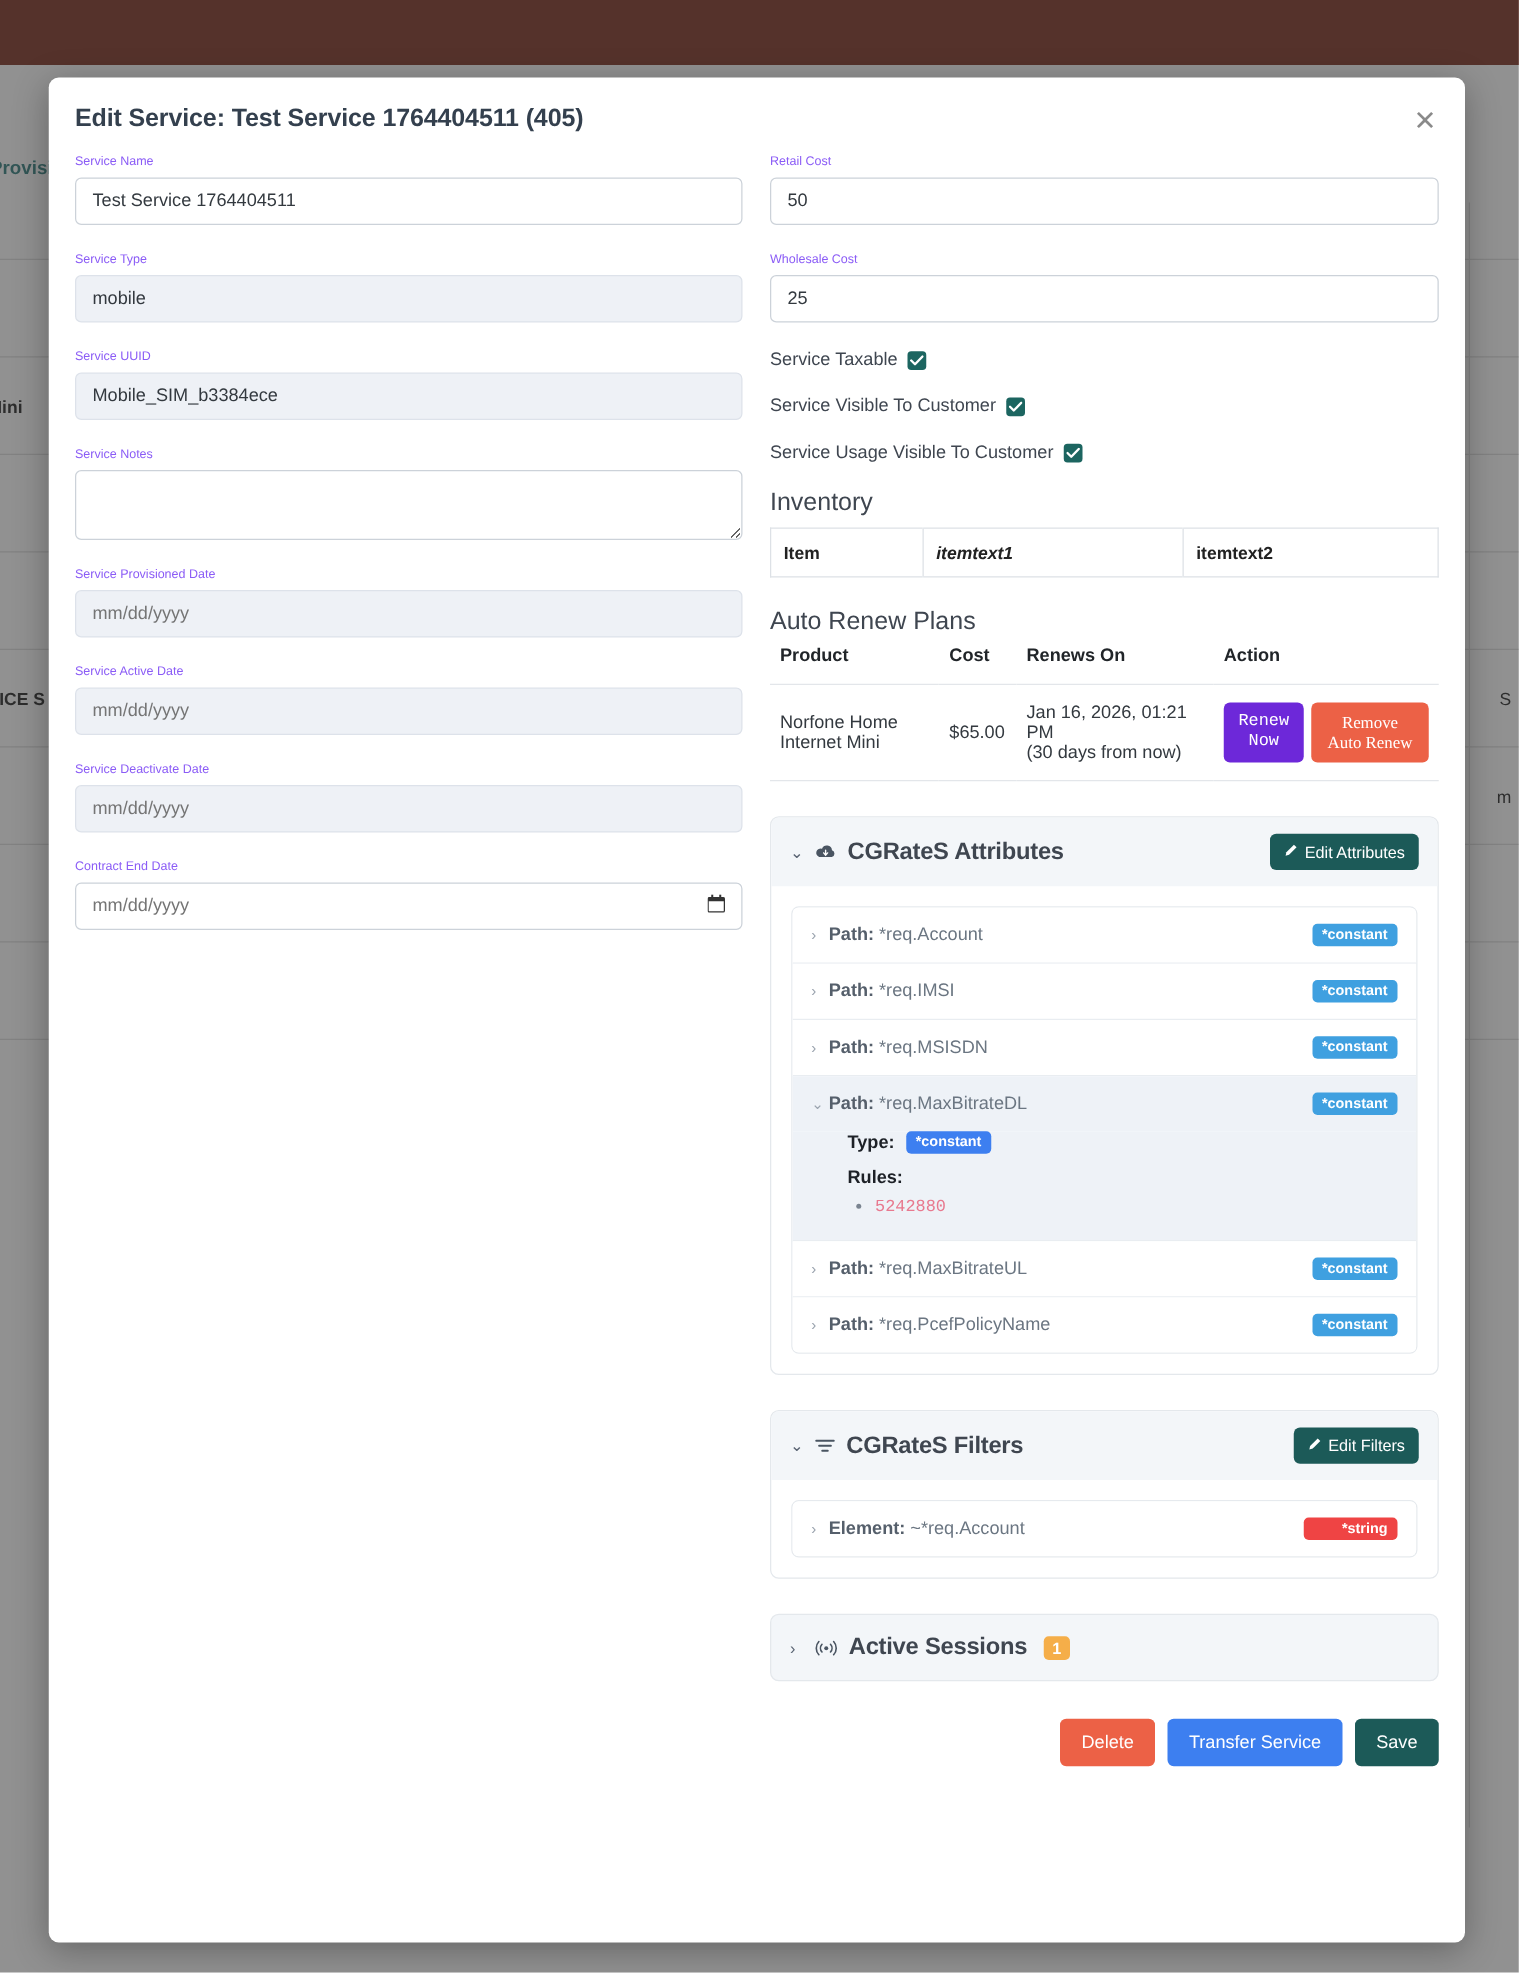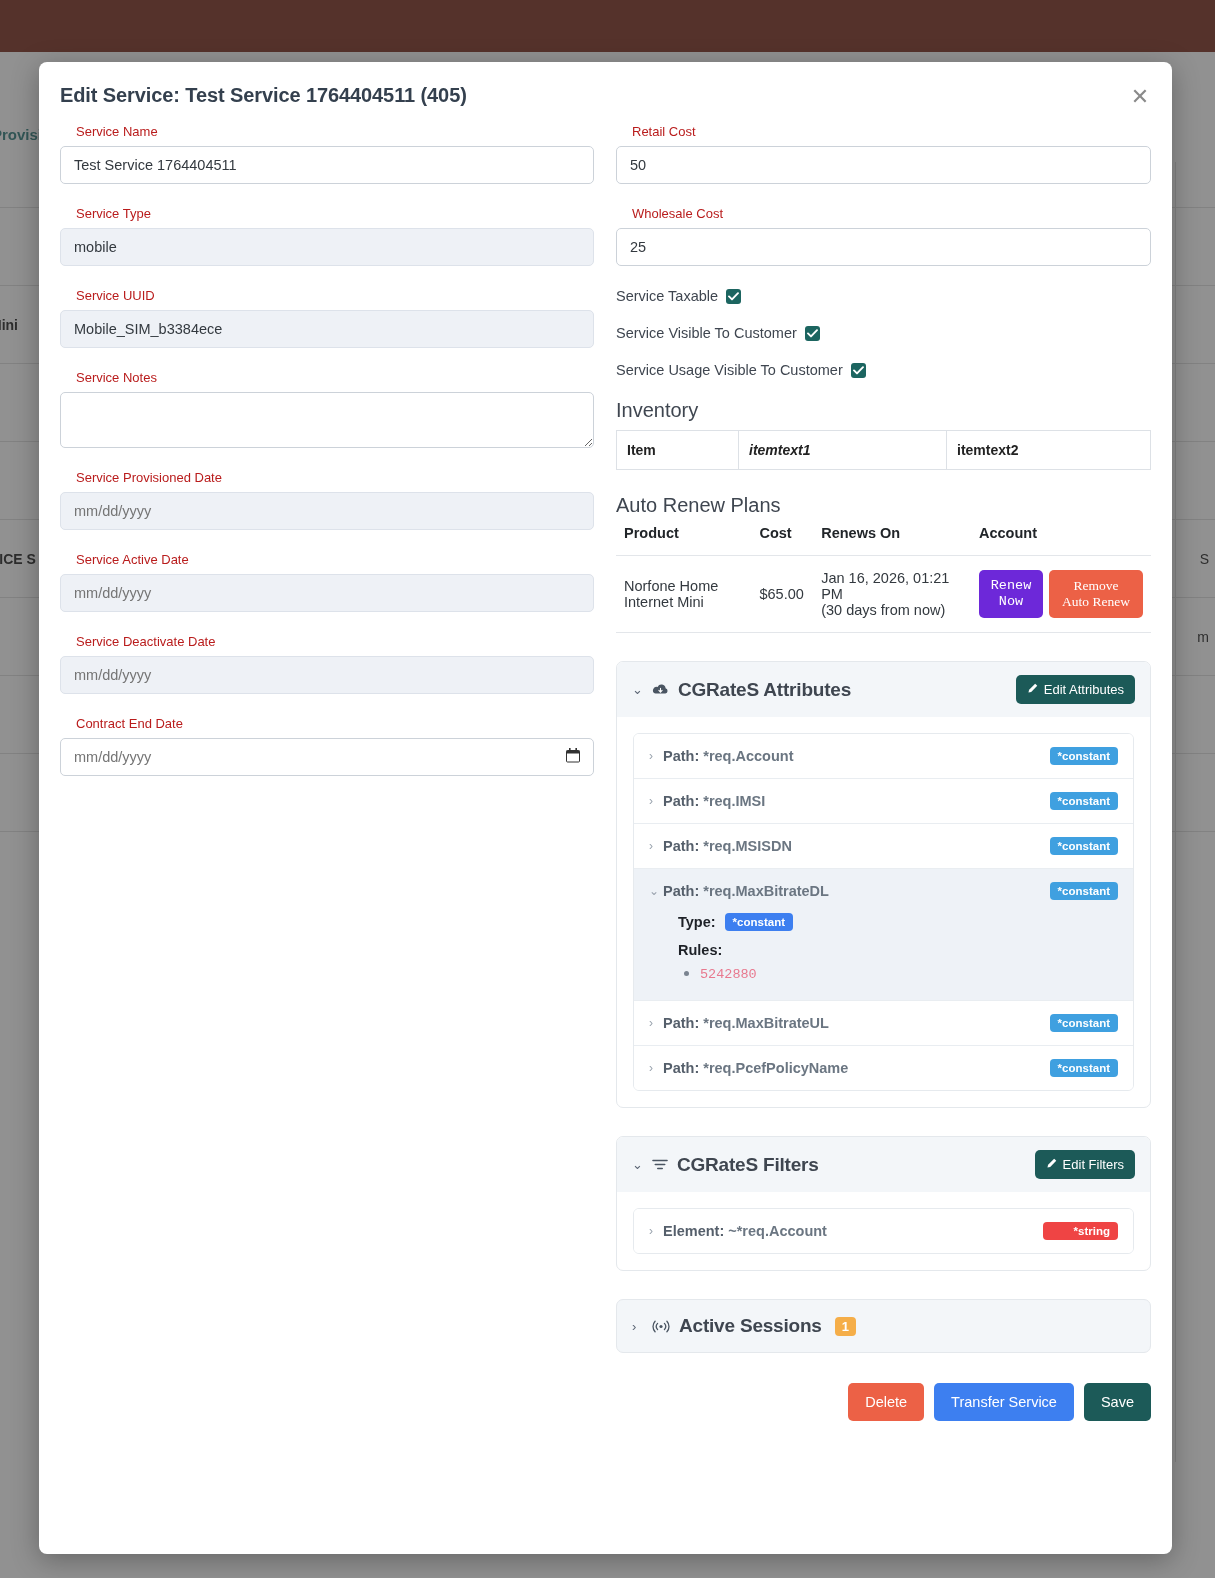--- a/index.html
+++ b/index.html
@@ -77,21 +77,21 @@
     color: #8a8a8a; font-size: 22px; line-height: 1; cursor: pointer;
     background: none; border: none; padding: 0;
     font-family: "Liberation Sans", sans-serif;
   }
 
   .cols { position: absolute; left: 0; top: 62px; width: 1133px; }
   .col-left  { position: absolute; left: 21px;  top: 0; width: 534px; }
   .col-right { position: absolute; left: 577px; top: 0; width: 535px; }
 
   .field-label {
-    font-size: 13px; color: #b91c1c; margin-bottom: 7px; display: block; margin-left: 16px;
+    font-size: 10px; color: #8b5cf6; margin-bottom: 7px; display: block;
   }
   .field-input {
     display: block; width: 100%; height: 38px;
     border: 1px solid #ccd2d9; border-radius: 5px;
     background: #ffffff; color: #33393f;
     font-size: 14.5px; font-family: "Liberation Sans", sans-serif;
     padding: 0 13px; outline: none;
   }
   .field-input.readonly { background: #eef1f6; border-color: #dde2ea; }
   .field-group { margin-bottom: 22px; }
@@ -202,21 +202,21 @@
     padding: 13px 15px; border-bottom: 1px solid #e9edf1;
     cursor: pointer; background: #ffffff;
   }
   .item-row:last-child { border-bottom: none; }
   .item-row.expanded-head { background: #eef2f7; border-bottom: none; }
   .item-caret { color: #9aa3ae; font-size: 12px; width: 14px; }
   .item-label {
     font-size: 14.5px; font-weight: bold; color: #555f6b;
   }
   .item-value {
-    font-size: 14.5px; color: #6b7682; font-weight: bold; margin-left: 4px;
+    font-size: 14.5px; color: #6b7682; font-weight: normal; margin-left: 4px;
   }
   .badge {
     margin-left: auto; color: #fff; border-radius: 4px;
     font-size: 11.5px; font-weight: bold; padding: 3px 8px;
   }
   .badge-constant { background: #3fa0e0; }
   .badge-constant-inline { background: #3d7ff0; margin-left: 0; }
   .badge-string { background: #ef4444; padding-left: 31px; }
 
   .item-detail {
@@ -399,21 +399,21 @@
         </thead>
       </table>
 
       <h3 class="sec-head">Auto Renew Plans</h3>
       <table class="renew-table">
         <thead>
           <tr>
             <th class="rc-product">Product</th>
             <th class="rc-cost">Cost</th>
             <th class="rc-renews">Renews On</th>
-            <th>Account</th>
+            <th>Action</th>
           </tr>
         </thead>
         <tbody>
           <tr>
             <td>Norfone Home Internet Mini</td>
             <td>$65.00</td>
             <td>
               <div>Jan 16, 2026, 01:21 PM</div>
               <div>(30 days from now)</div>
             </td>

